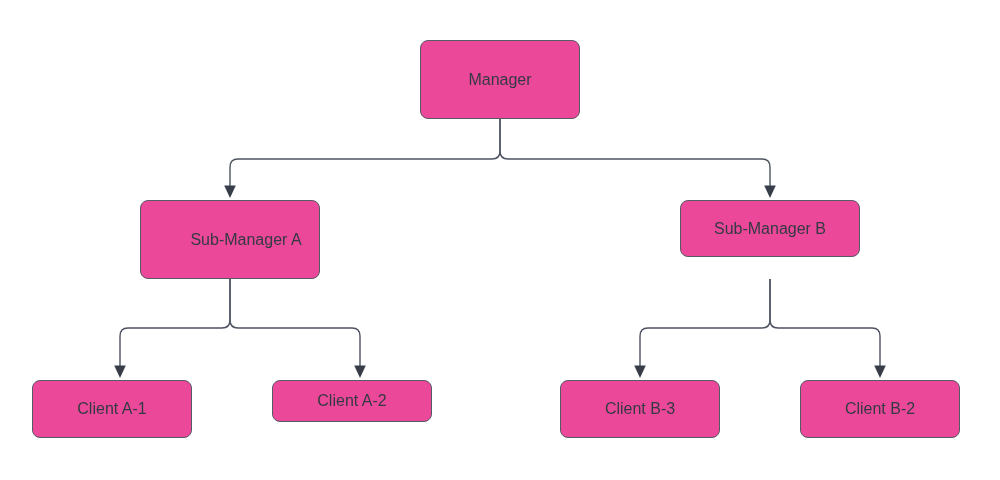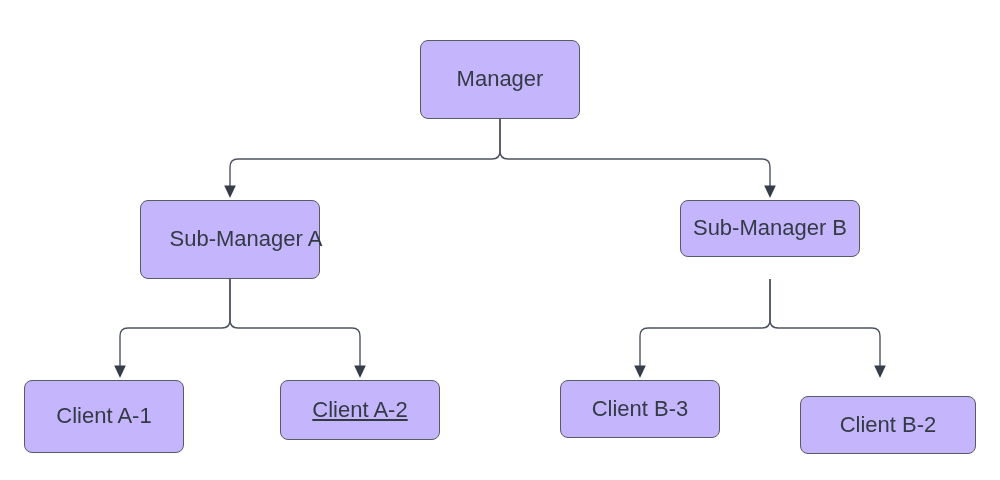--- a/index.html
+++ b/index.html
@@ -27,39 +27,39 @@
     stroke: #4d5360;
     stroke-width: 1.4;
   }
   .arrowhead {
     fill: #363d49;
     stroke: none;
   }
   .node {
     position: absolute;
     box-sizing: border-box;
-    background: #c4b5fd;
+    background: #ec4899;
     border: 1.4px solid #565c66;
     border-radius: 8px;
     display: flex;
     align-items: center;
     justify-content: center;
     color: #333a44;
-    font-size: 22px;
+    font-size: 16px;
     line-height: 1.2;
     text-align: center;
     white-space: nowrap;
   }
   .node-manager   { left: 420px; top: 40px;  width: 160px; height: 79px; }
   .node-sub-a     { left: 140px; top: 200px; width: 180px; height: 79px; padding-left: 32px; }
   .node-sub-b     { left: 680px; top: 200px; width: 180px; height: 57px; }
-  .node-client-a1 { left: 24px;  top: 380px; width: 160px; height: 73px; }
-  .node-client-a2 { left: 280px; top: 380px; width: 160px; height: 60px; text-decoration: underline; }
+  .node-client-a1 { left: 32px;  top: 380px; width: 160px; height: 58px; }
+  .node-client-a2 { left: 272px; top: 380px; width: 160px; height: 42px; }
   .node-client-b1 { left: 560px; top: 380px; width: 160px; height: 58px; }
-  .node-client-b2 { left: 800px; top: 396px; width: 176px; height: 58px; }
+  .node-client-b2 { left: 800px; top: 380px; width: 160px; height: 58px; }
 </style>
 </head>
 <body>
 
 <div class="canvas">
 
   <svg class="connectors" viewBox="0 0 1000 480" xmlns="http://www.w3.org/2000/svg">
 
     <path class="edge" d="M 500 119 L 500 151 Q 500 159 492 159 L 238 159 Q 230 159 230 167 L 230 186"></path>
     <polygon class="arrowhead" points="224.2,185.5 235.8,185.5 230,198"></polygon>

